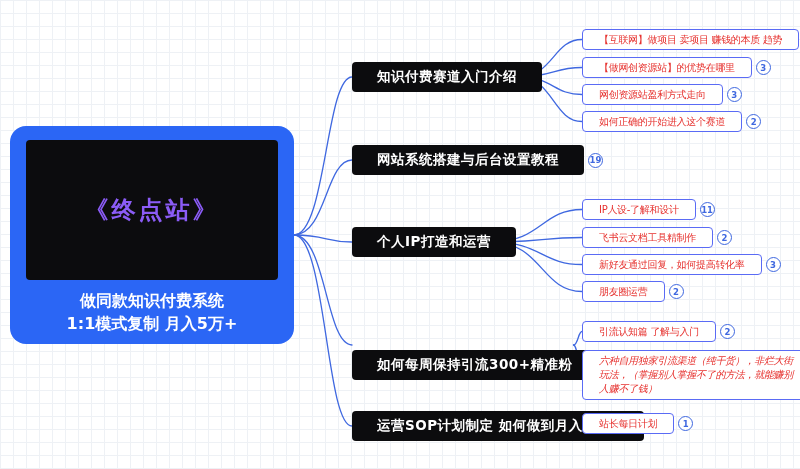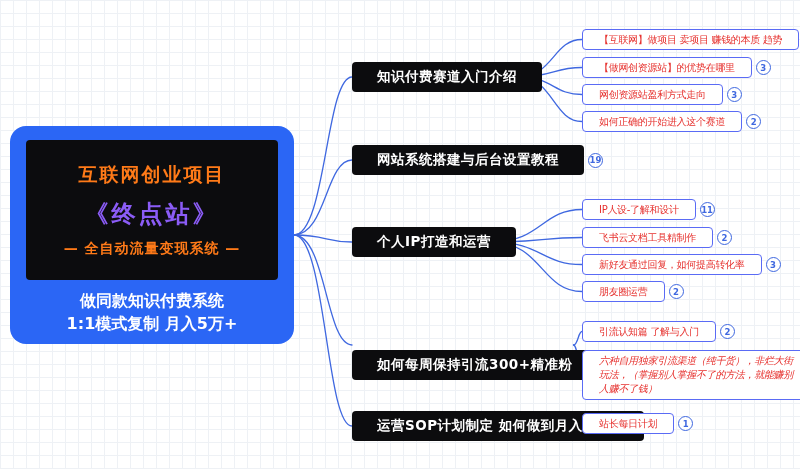--- a/index.html
+++ b/index.html
@@ -70,23 +70,21 @@
       <path d="M 491.921875 242 C 541.46484375 242 541.46484375 237.5 582 237.5" fill="none" stroke="#3f68e0" stroke-width="1.3" stroke-linecap="round"></path>
       <path d="M 491.921875 242 C 541.46484375 242 541.46484375 264.5 582 264.5" fill="none" stroke="#3f68e0" stroke-width="1.3" stroke-linecap="round"></path>
       <path d="M 491.921875 242 C 541.46484375 242 541.46484375 291.5 582 291.5" fill="none" stroke="#3f68e0" stroke-width="1.3" stroke-linecap="round"></path>
       <path d="M 573.5 345 C 578.175 345 578.175 331.5 582 331.5" fill="none" stroke="#3f68e0" stroke-width="1.3" stroke-linecap="round"></path>
       <path d="M 573.5 345 C 578.175 345 578.175 375 582 375" fill="none" stroke="#3f68e0" stroke-width="1.3" stroke-linecap="round"></path>
       <path d="M 619.5 426 C 598.875 426 598.875 423.5 582 423.5" fill="none" stroke="#3f68e0" stroke-width="1.3" stroke-linecap="round"></path>
     </svg>
 
   <div class="node root">
     <div class="root-black">
-      <div class="rt1">互联网创业项目</div>
       <div class="rt2">《终点站》</div>
-      <div class="rt3">— 全自动流量变现系统 —</div>
     </div>
     <div class="root-sub">
       <div>做同款知识付费系统</div>
       <div>1:1模式复制  月入5万+</div>
     </div>
   </div>
 
   <div class="main-wrap" style="top:62px">
     <div class="main-node">知识付费赛道入门介绍</div>
   </div>

